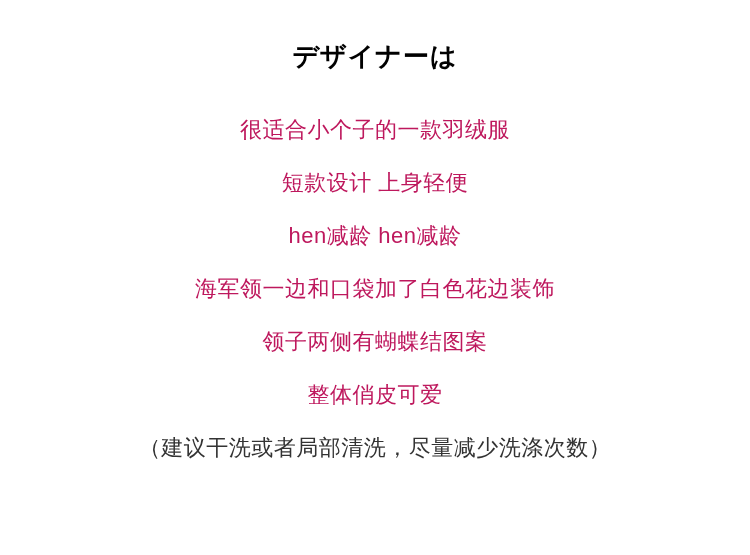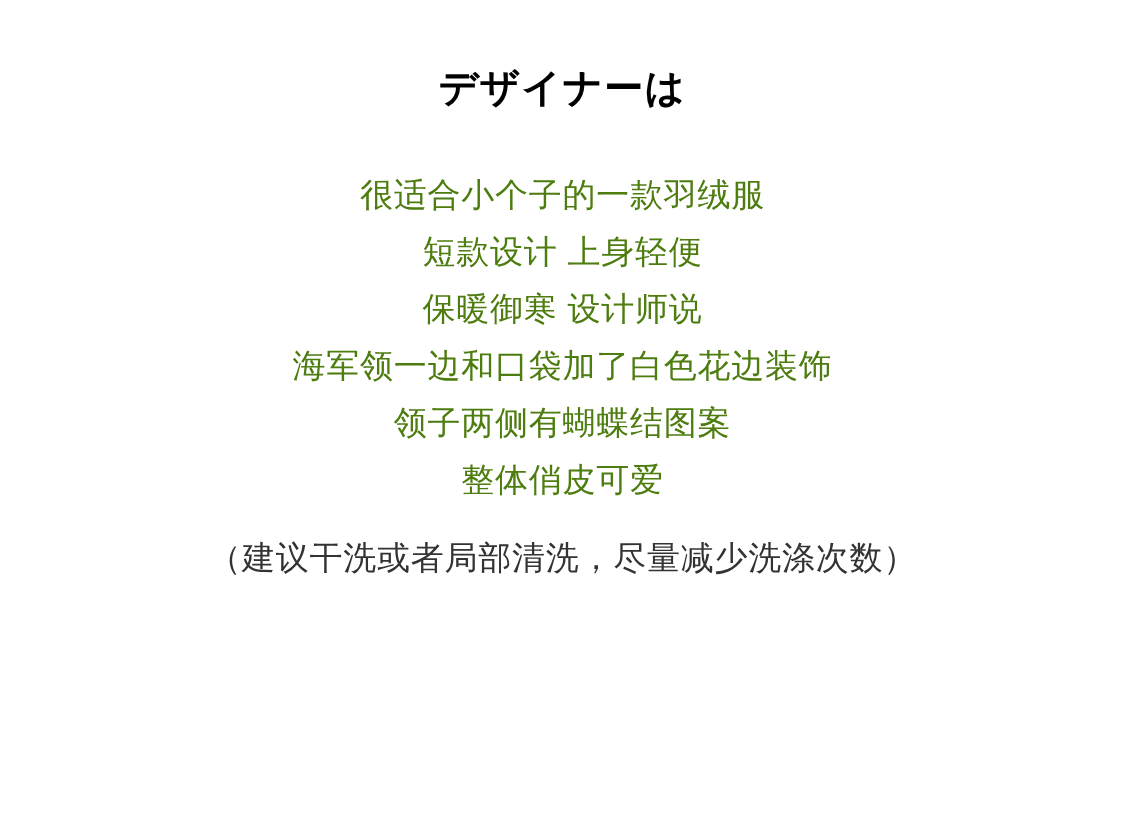--- a/index.html
+++ b/index.html
@@ -21,29 +21,30 @@
   .title {
     margin: 0;
     font-size: 26px;
     font-weight: 700;
     color: #000000;
     line-height: 36px;
     letter-spacing: 1px;
   }
   .title-line {
     display: block;
+    font-family: Liberation Mono, monospace;
   }
   .desc {
     margin-top: 36px; 
   }
   .desc p {
-    margin: 2px;
+    margin: 17px;
     font-size: 22px;
     font-weight: 400;
-    color: #4d7c0f;
+    color: #be185d;
     line-height: 36px;
     letter-spacing: 0.5px;
   }
   .care {
     margin: 16px 0 0 0; 
     font-size: 22px;
     font-weight: 400;
     color: #333333;
     line-height: 36px;
     letter-spacing: 0.5px;
@@ -54,21 +55,21 @@
 
 <div class="page">
 
   <h1 class="title">
     <span class="title-line">デザイナーは</span>
   </h1>
 
   <div class="desc">
     <p>很适合小个子的一款羽绒服</p>
     <p>短款设计 上身轻便</p>
-    <p>保暖御寒 设计师说</p>
+    <p>hen减龄 hen减龄</p>
     <p>海军领一边和口袋加了白色花边装饰</p>
     <p>领子两侧有蝴蝶结图案</p>
     <p>整体俏皮可爱</p>
   </div>
 
   <p class="care">（建议干洗或者局部清洗，尽量减少洗涤次数）</p>
 
 </div>
 
 </body></html>

